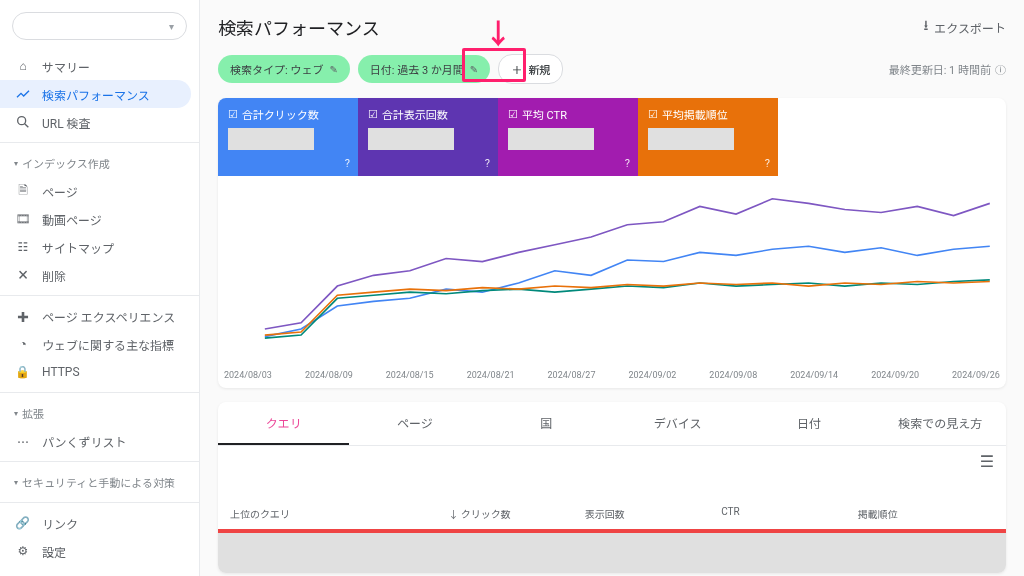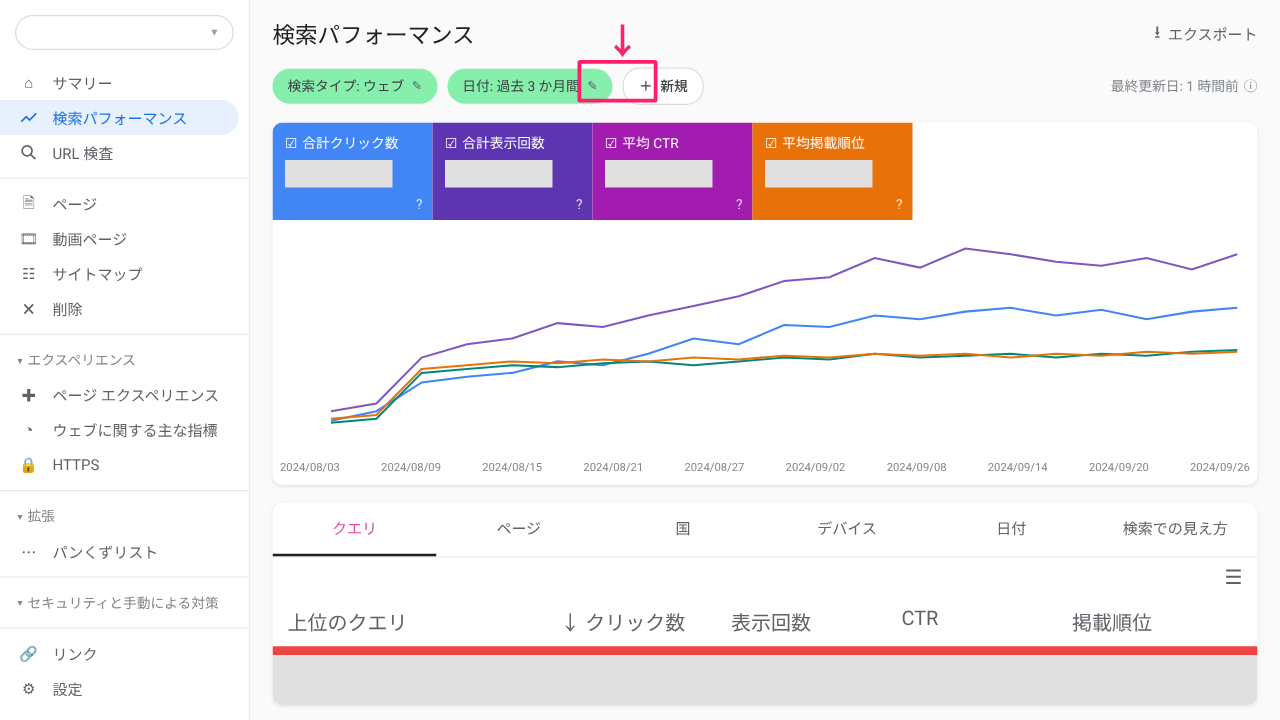--- a/index.html
+++ b/index.html
@@ -29,39 +29,39 @@
 .chip { background: #86efac; border-radius: 14px; padding: 6px 12px; display: inline-flex; align-items: center; gap: 6px; color: #3c4043; cursor: pointer; white-space: nowrap; }
 .chip.add { background: #fff; border: 1px solid #dadce0; font-weight: 500; }
 .pencil { font-size: 10px; color: #5f6368; }
 .last-upd { margin-left: auto; color: #80868b; display: flex; align-items: center; gap: 4px; }
 .highlight { position: absolute; border: 3px solid #ff1f6d; pointer-events: none; border-radius: 2px; }
 .arrow-down { position: absolute; color: #ff1f6d; font-size: 28px; font-weight: bold; }
 
 .card { background: #fff; border-radius: 8px; box-shadow: 0 1px 3px rgba(0,0,0,0.08); overflow: hidden; margin-bottom: 14px; }
 
 .metric-row { display: flex; }
-.metric { width: 128px; height: 78px; padding: 8px 10px; color: #fff; position: relative; font-size: 11px; }
+.metric { width: 140px; height: 78px; padding: 8px 10px; color: #fff; position: relative; font-size: 11px; }
 .metric .chk { display: inline-flex; align-items: center; gap: 4px; }
 .metric .chk::before { content: "☑"; font-size: 11px; }
 .metric .val-mask { display: block; width: 86px; height: 22px; background: #e0e0e0; margin-top: 6px; }
 .metric .q { position: absolute; right: 8px; bottom: 6px; font-size: 11px; opacity: 0.85; }
 .m-blue   { background: #4285f4; }
 .m-purple { background: #5e35b1; }
 .m-teal   { background: #a21caf; }
 .m-orange { background: #e8710a; }
 
 .chart-area { position: relative; height: 190px; padding: 10px 6px 0; }
 .chart-area svg { display: block; width: 100%; }
 .x-labels { display: flex; justify-content: space-between; font-size: 9px; color: #80868b; padding: 4px 6px 8px; }
 
 .tabs { display: flex; border-bottom: 1px solid #e8eaed; font-size: 12px; }
 .tab { flex: 1; text-align: center; padding: 12px 0; color: #5f6368; cursor: pointer; }
 .tab.active { color: #ec4899; border-bottom: 2px solid #202124; }
 .tool-row { display: flex; padding: 6px 12px; justify-content: flex-end; color: #5f6368; }
-.table-hdr { display: flex; font-size: 16px; color: #5f6368; padding: 8px 12px; border-bottom: 7px solid #ef4444; }
+.table-hdr { display: flex; font-size: 10px; color: #5f6368; padding: 8px 12px; border-bottom: 4px solid #ef4444; margin-top: 21px; }
 .table-hdr .col:first-child { flex: 1.6; }
 .table-hdr .col { flex: 1; }
 .table-body-mask { height: 40px; background: #e0e0e0; margin: 0; }
 </style>
 </head>
 <body>
 
 <nav class="sidebar">
   <div class="prop-select"></div>
 
@@ -81,39 +81,39 @@
     <span class="icn">
       <svg width="16" height="16" viewBox="0 0 24 24" fill="none" stroke="currentColor" stroke-width="2">
           <circle cx="10" cy="10" r="6"></circle>
           <line x1="20" y1="20" x2="14.5" y2="14.5"></line>
         </svg>
     </span>
     <span>URL 検査</span>
   </div>
 
   <div class="sep"></div>
+  <div class="nav-section">インデックス作成</div>
   <div class="nav-item">
     <span class="icn">🗎</span>
     <span>ページ</span>
   </div>
   <div class="nav-item">
     <span class="icn">🎞</span>
     <span>動画ページ</span>
   </div>
   <div class="nav-item">
     <span class="icn">☷</span>
     <span>サイトマップ</span>
   </div>
   <div class="nav-item">
     <span class="icn">🗙</span>
     <span>削除</span>
   </div>
 
   <div class="sep"></div>
-  <div class="nav-section">エクスペリエンス</div>
   <div class="nav-item">
     <span class="icn">✚</span>
     <span>ページ エクスペリエンス</span>
   </div>
   <div class="nav-item">
     <span class="icn">◔</span>
     <span>ウェブに関する主な指標</span>
   </div>
   <div class="nav-item">
     <span class="icn">🔒</span>

